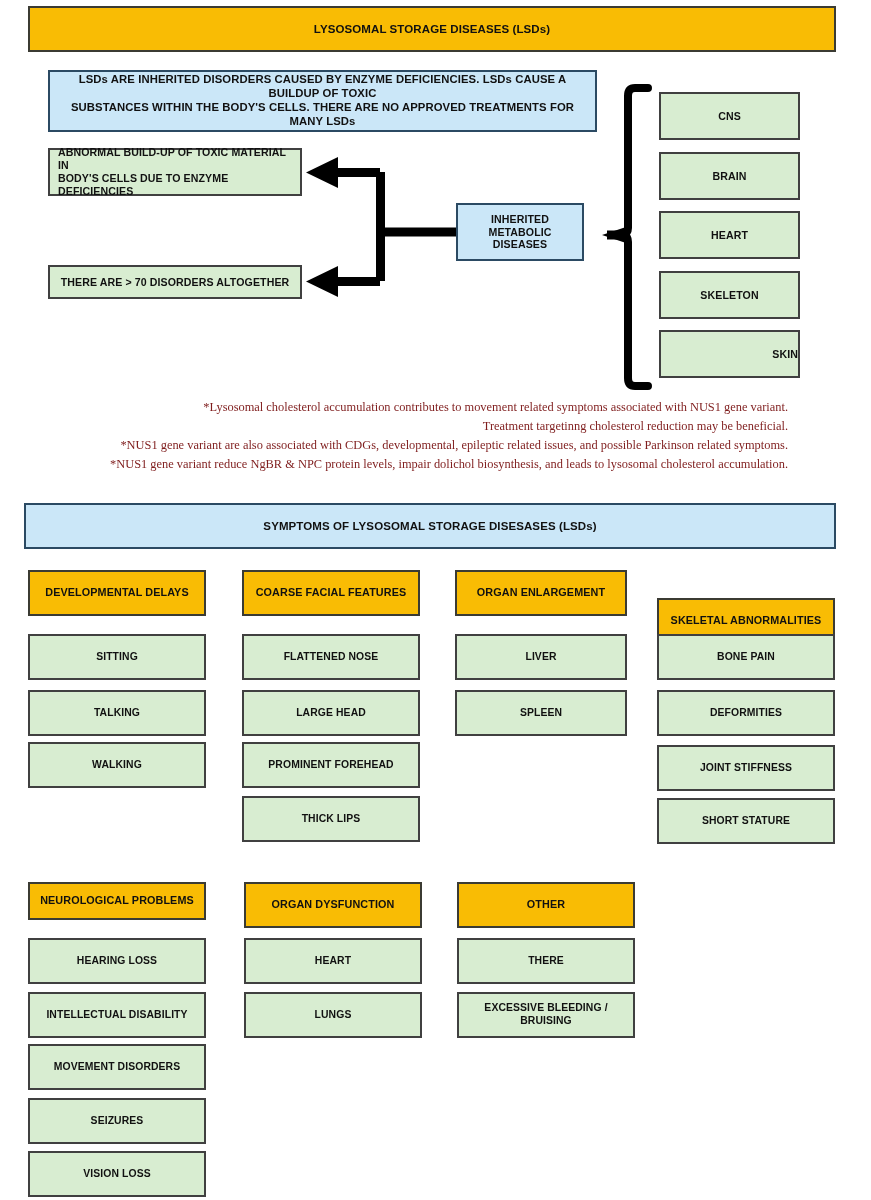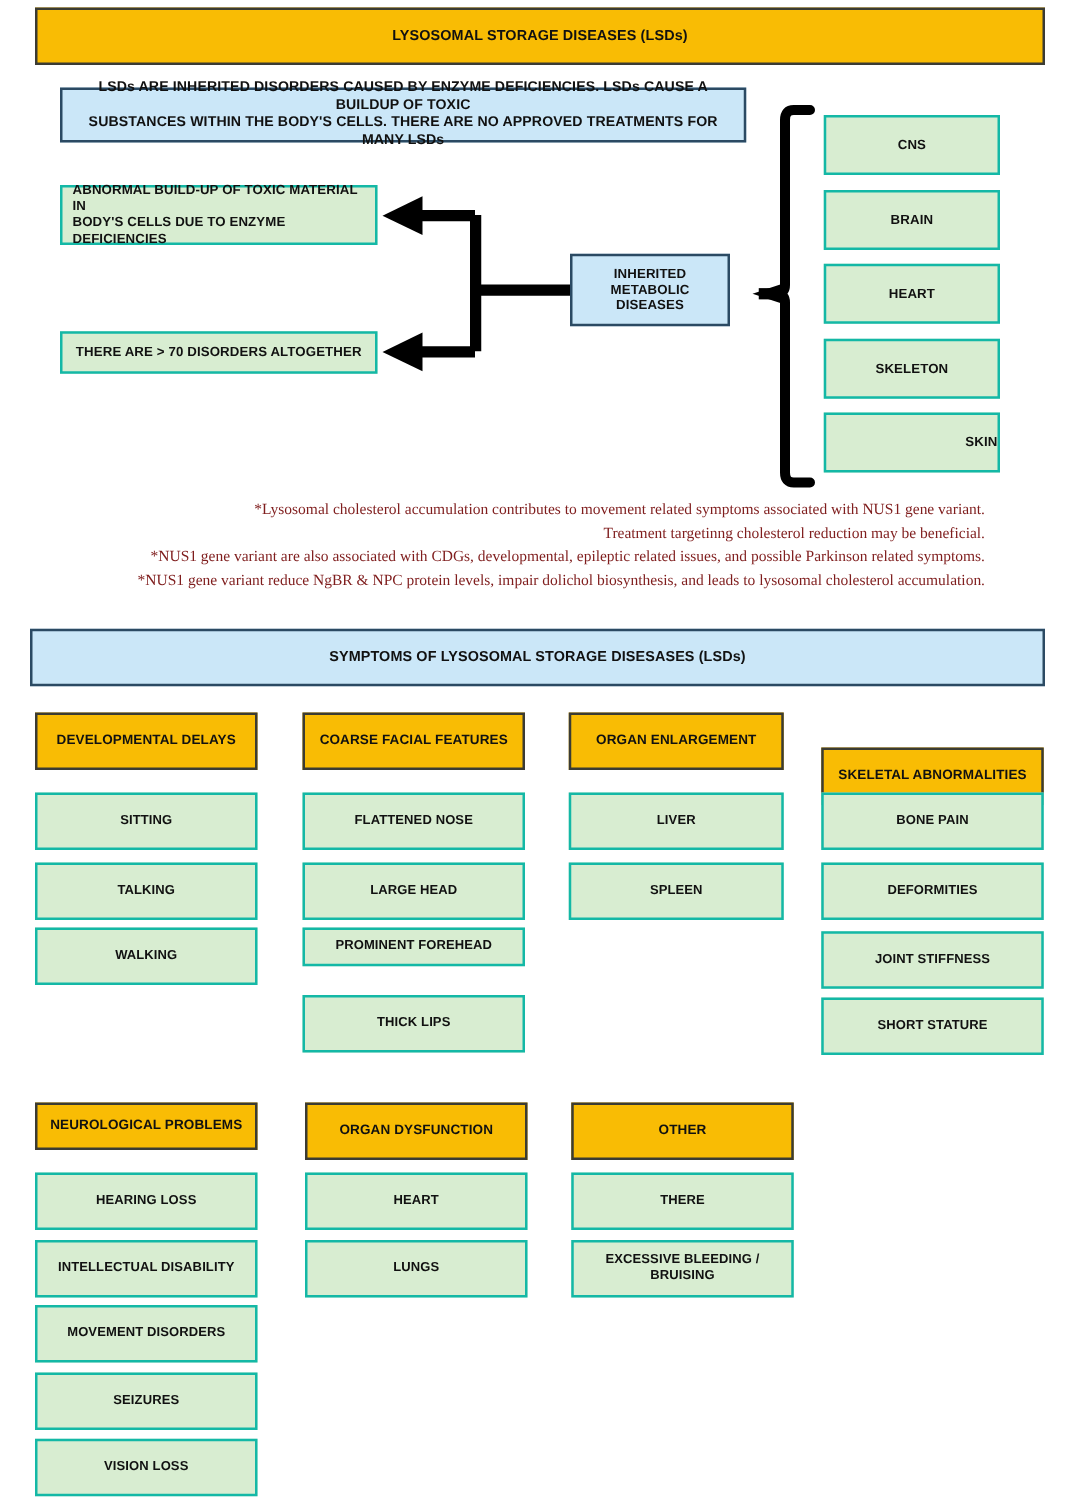--- a/index.html
+++ b/index.html
@@ -31,21 +31,21 @@
     font-weight: bold;
     line-height: 1.22;
     letter-spacing: 0.1px;
   }
   .box-orange {
     background: #f9bc04;
     border: 2px solid #3b3b33;
   }
   .box-green {
     background: #d8edd1;
-    border: 2px solid #14b8a6;
+    border: 2px solid #404040;
   }
   .box-blue {
     background: #cbe7f8;
     border: 2px solid #2b4a63;
   }
   .title-bar {
     font-size: 11.5px;
   }
   .banner-text {
     font-size: 11.3px;
@@ -86,21 +86,21 @@
     pointer-events: none;
   }
 </style>
 </head>
 <body>
 
 <div class="canvas">
 
   <div class="box box-orange title-bar" style="left:28px; top:6px; width:808px; height:46px;">LYSOSOMAL STORAGE DISEASES (LSDs)</div>
 
-  <div class="box box-blue banner-text" style="left:48px; top:70px; width:549px; height:44px; flex-direction:column;">
+  <div class="box box-blue banner-text" style="left:48px; top:70px; width:549px; height:62px; flex-direction:column;">
     <span>LSDs ARE INHERITED DISORDERS CAUSED BY ENZYME DEFICIENCIES.  LSDs CAUSE A BUILDUP OF TOXIC</span>
     <span>SUBSTANCES WITHIN THE BODY'S CELLS.  THERE ARE NO APPROVED TREATMENTS FOR MANY LSDs</span>
   </div>
 
   <div class="box box-green flow-box" style="left:48px; top:148px; width:254px; height:48px; flex-direction:column; text-align:left; align-items:flex-start; justify-content:center;">
     <span>ABNORMAL BUILD-UP OF TOXIC MATERIAL IN</span>
     <span>BODY'S CELLS DUE TO ENZYME DEFICIENCIES</span>
   </div>
 
   <div class="box box-green flow-box" style="left:48px; top:265px; width:254px; height:34px; text-align:left; justify-content:center;">
@@ -159,21 +159,21 @@
   <div class="box box-green sym-box" style="left:28px; top:742px; width:178px; height:46px;">
     <span>WALKING</span>
   </div>
 
   <div class="box box-green sym-box" style="left:242px; top:634px; width:178px; height:46px;">
     <span>FLATTENED NOSE</span>
   </div>
   <div class="box box-green sym-box" style="left:242px; top:690px; width:178px; height:46px;">
     <span>LARGE HEAD</span>
   </div>
-  <div class="box box-green sym-box" style="left:242px; top:742px; width:178px; height:31px;">
+  <div class="box box-green sym-box" style="left:242px; top:742px; width:178px; height:46px;">
     <span>PROMINENT FOREHEAD</span>
   </div>
   <div class="box box-green sym-box" style="left:242px; top:796px; width:178px; height:46px;">
     <span>THICK LIPS</span>
   </div>
 
   <div class="box box-green sym-box" style="left:455px; top:634px; width:172px; height:46px;">
     <span>LIVER</span>
   </div>
   <div class="box box-green sym-box" style="left:455px; top:690px; width:172px; height:46px;">

